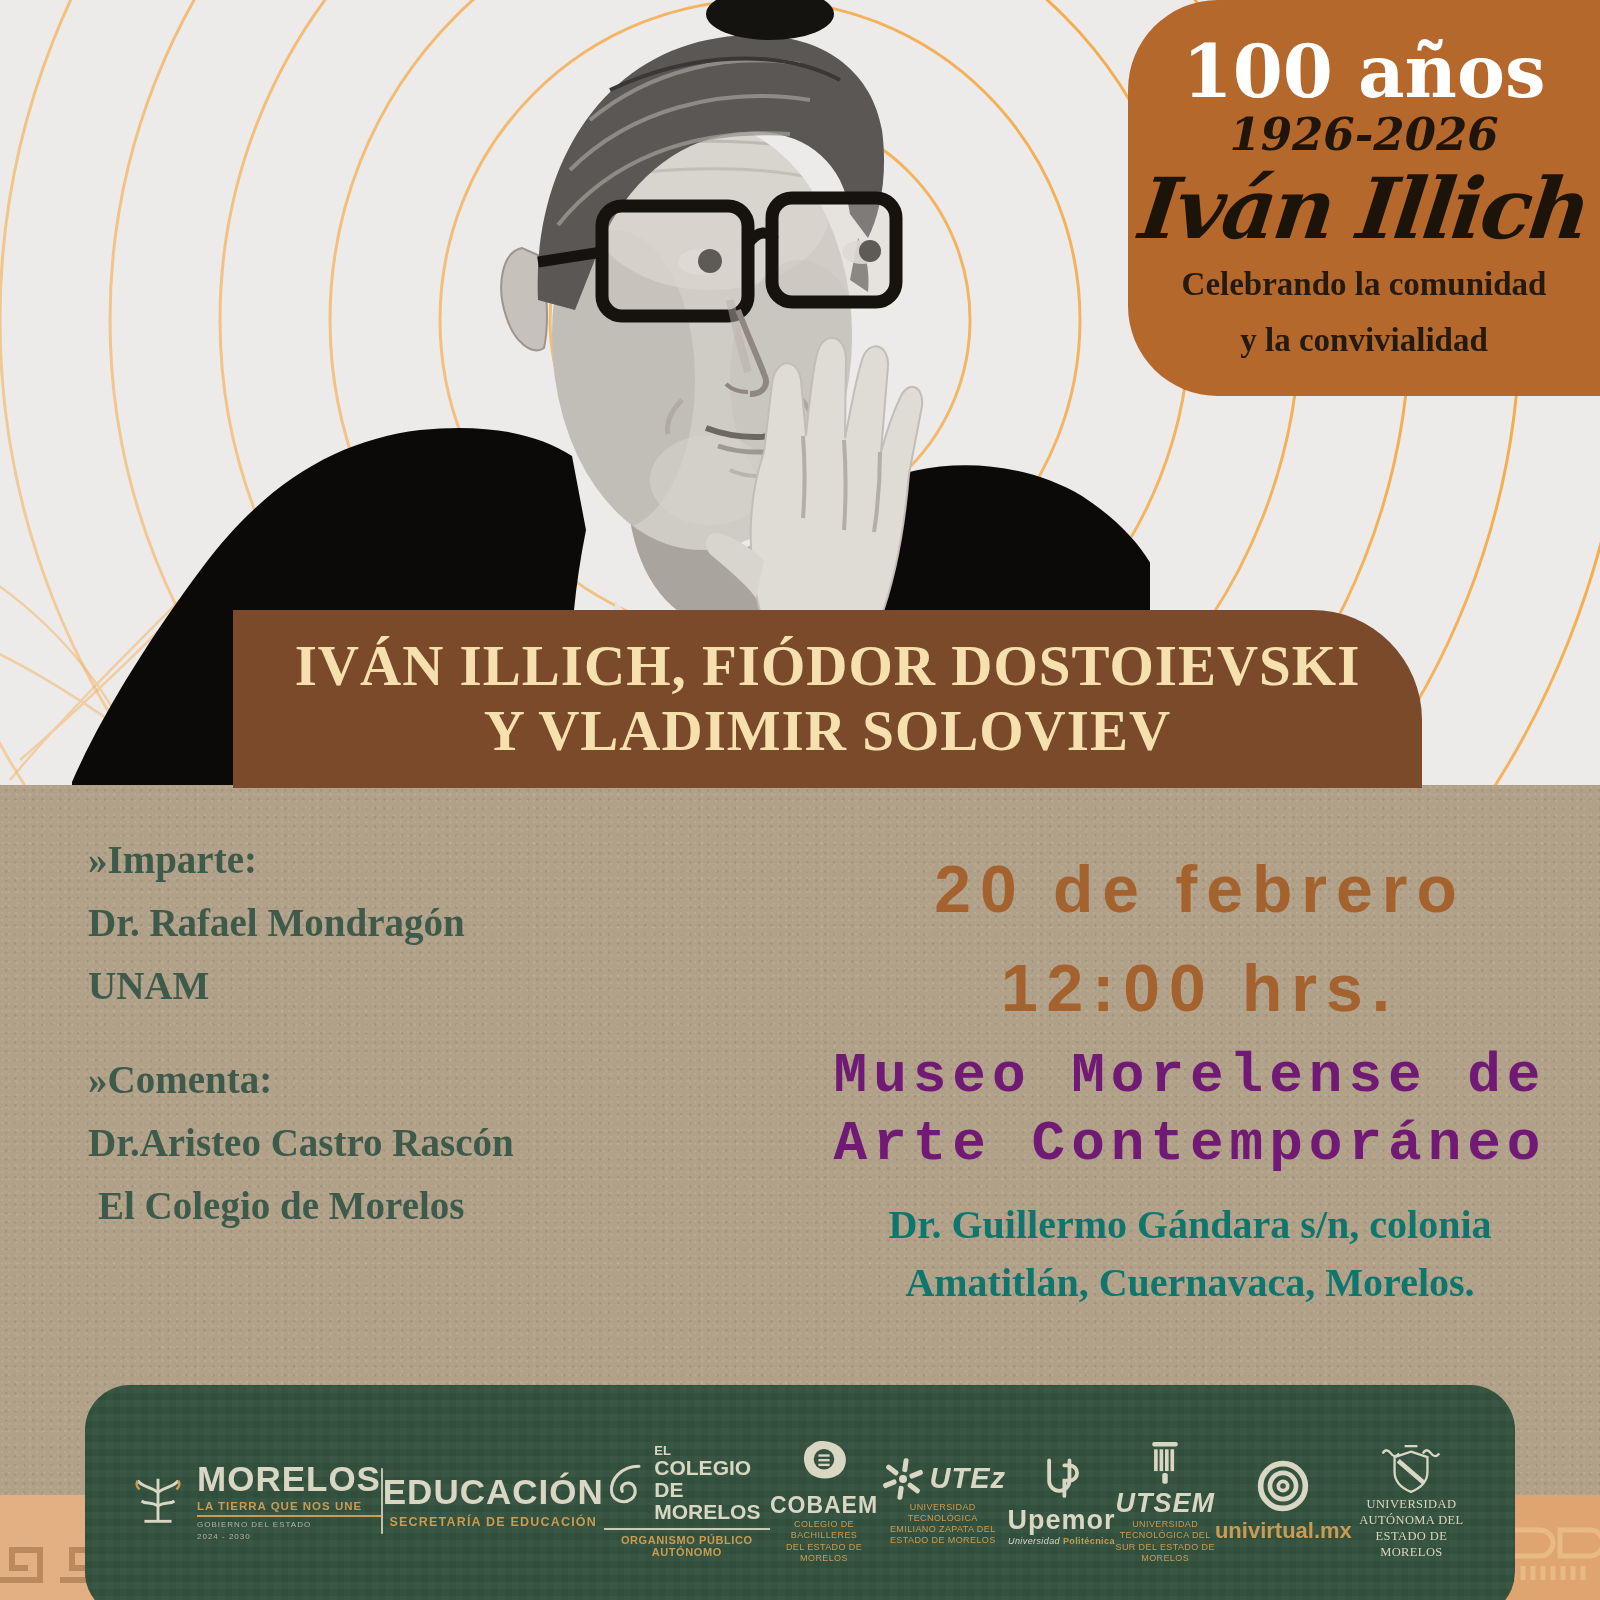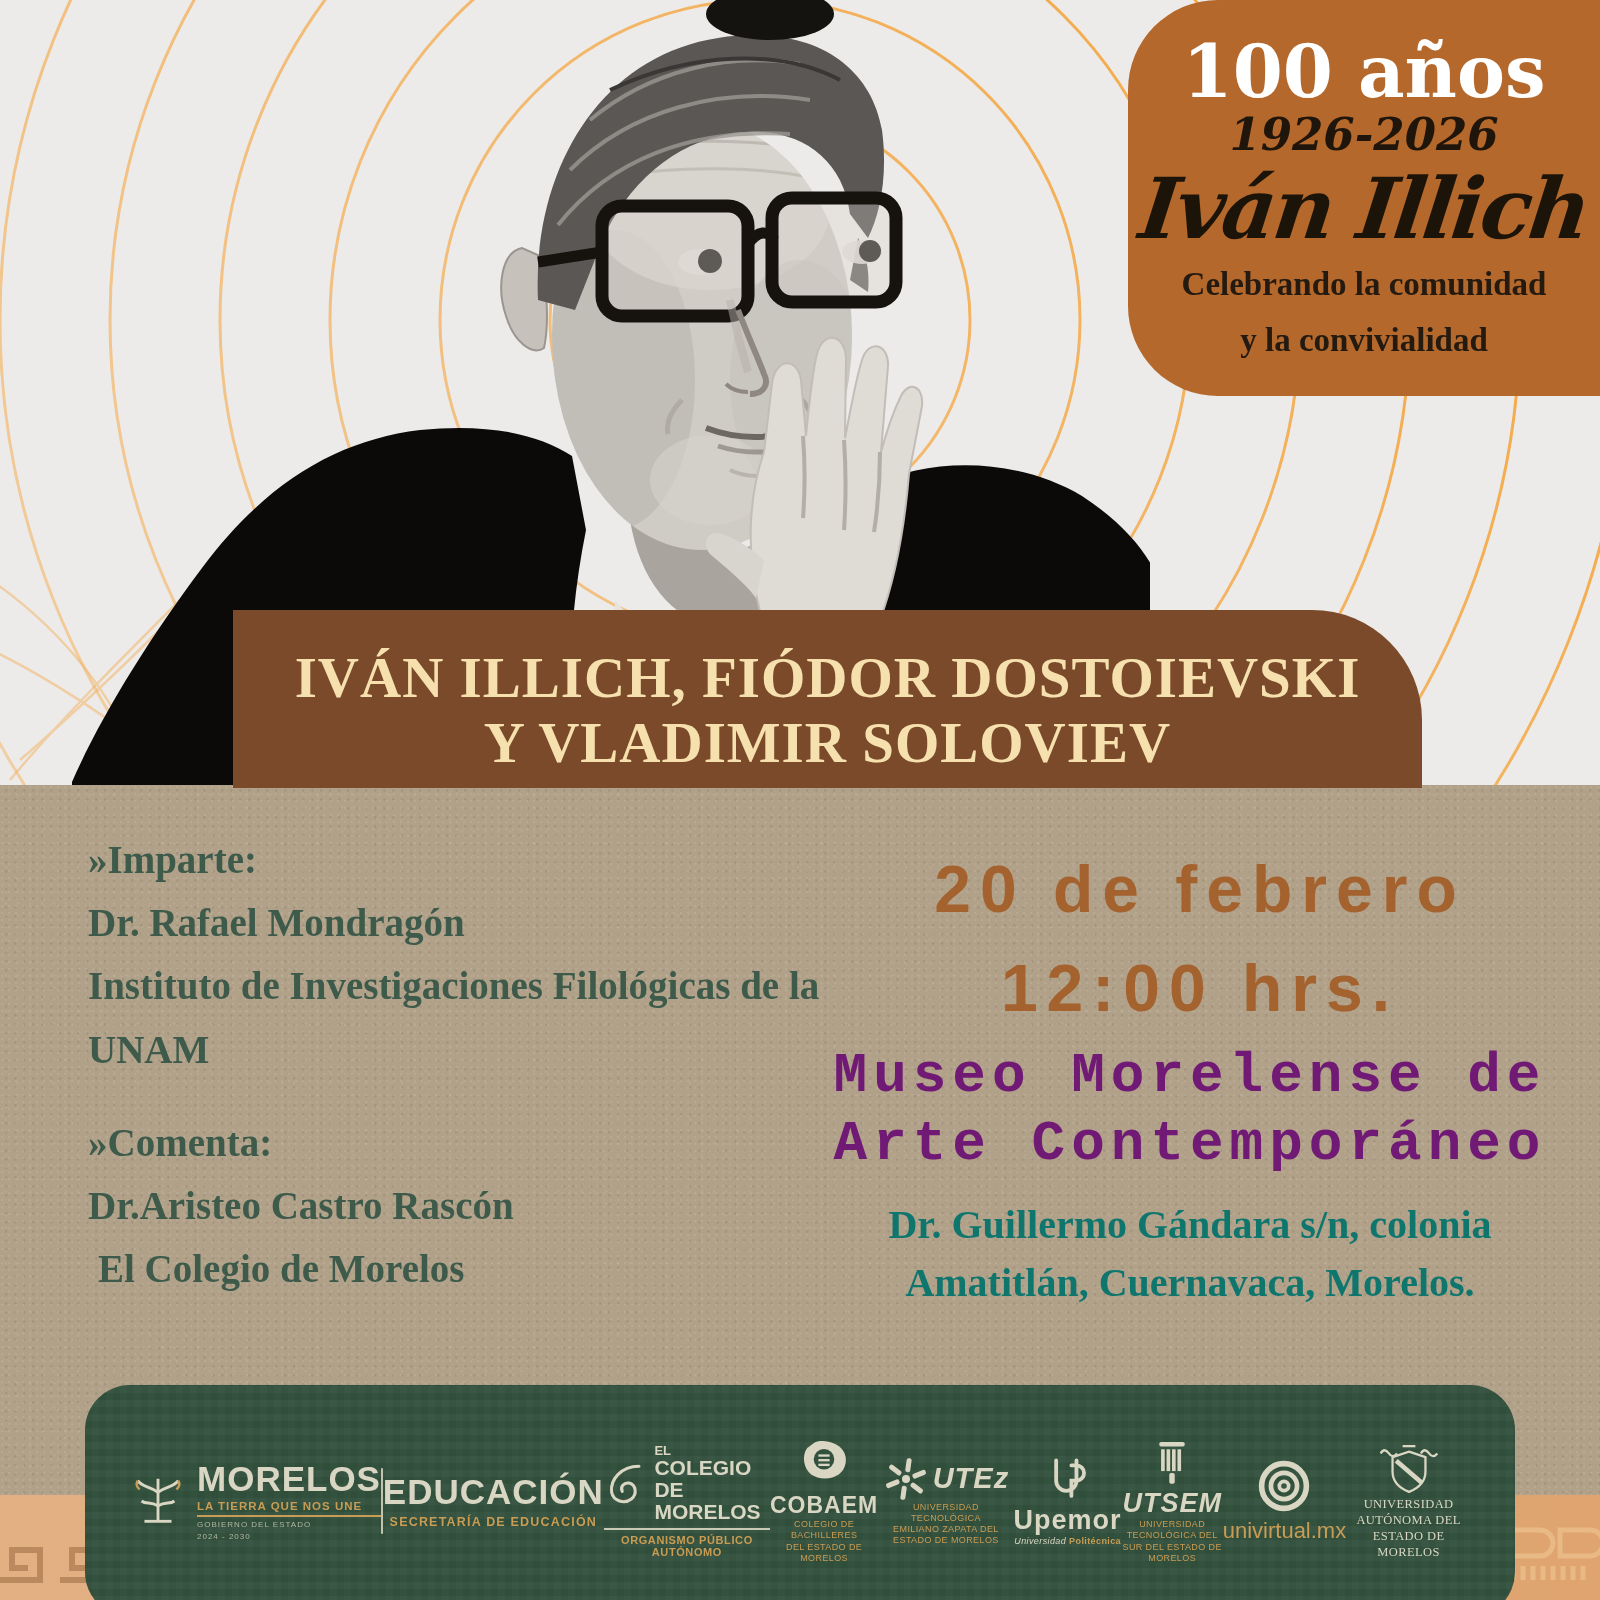--- a/index.html
+++ b/index.html
@@ -24,21 +24,21 @@
   .badge-name{font-family:"DejaVu Serif", serif;font-style:italic;font-weight:bold;
               font-size:84px;line-height:1.0;color:#1d1409;transform:skewX(-7deg);
               margin-top:8px;letter-spacing:-3px;}
   .badge-sub{font-family:"Liberation Serif", serif;font-weight:bold;
              font-size:33px;line-height:1.16;color:#241a10;margin-top:18px;}
   .badge-sub.first{margin-top:14px;}
 
   
   .banner{left:233px;top:610px;width:1189px;height:178px;background:#7a4a2b;
           border-radius:0 110px 0 0;z-index:5;text-align:center;color:#f6e0ae;
-          padding-top:36px;box-sizing:border-box;}
+          padding-top:24px;box-sizing:border-box;}
   .banner div{font-family:"Liberation Serif", serif;font-weight:bold;
               font-size:57px;line-height:1.14;letter-spacing:1px;}
 
   
   .kraft{left:0;top:785px;width:1600px;height:815px;z-index:2;background-color:#b1a189;
      background-image:
        radial-gradient(circle at 30% 30%, rgba(255,255,255,.09) 0 1px, transparent 1.6px),
        radial-gradient(circle at 70% 60%, rgba(60,40,20,.10) 0 1px, transparent 1.6px),
        radial-gradient(circle at 50% 85%, rgba(255,255,255,.06) 0 1px, transparent 1.8px);
      background-size:7px 7px, 9px 9px, 12px 12px;}
@@ -93,21 +93,21 @@
   .colegio-lines{margin-left:8px;text-align:left;font-weight:bold;color:#d9d7c3;}
   .colegio-l1{font-size:13px;line-height:1;}
   .colegio-l2{font-size:21px;line-height:1.05;}
   .colegio-rule{width:100%;height:2px;background:#d9d7c3;margin-top:5px;opacity:.9;}
   .colegio-sub{font-size:11px;font-weight:bold;letter-spacing:.6px;margin-top:4px;}
 
   .cobaem-title{font-size:23px;margin-top:4px;}
   .utez-title{font-size:29px;font-style:italic;margin-left:4px;}
   .upemor-title{font-size:27px;margin-top:2px;}
   .utsem-title{font-size:27px;font-style:italic;margin-top:2px;}
-  .univ-title{font-size:22px;font-weight:normal;margin-top:4px;}
+  .univ-title{font-size:22px;font-weight:bold;margin-top:4px;}
   .uaem-sub{font-family:"Liberation Serif", serif;font-variant:small-caps;
             font-weight:normal;font-size:12.5px;line-height:1.3;letter-spacing:.4px;}
 </style>
 </head>
 <body>
 
 <svg id="rings" class="abs" viewBox="0 0 1600 1600" xmlns="http://www.w3.org/2000/svg">
   <defs>
     <linearGradient id="rg" x1="1600" y1="0" x2="0" y2="1600" gradientUnits="userSpaceOnUse">
       <stop offset="0" stop-color="#f59e2b" stop-opacity="0.95"></stop>
@@ -219,21 +219,20 @@
 <div class="abs banner">
   <div>IVÁN ILLICH, FIÓDOR DOSTOIEVSKI</div>
   <div>Y VLADIMIR SOLOVIEV</div>
 </div>
 
 <div class="abs kraft"></div>
 
 <div class="abs leftcol">
   <div>»Imparte:</div>
   <div>Dr. Rafael Mondragón</div>
-  <div>Instituto de Investigaciones Filológicas de la</div>
   <div>UNAM</div>
   <div class="gap"></div>
   <div>»Comenta:</div>
   <div>Dr.Aristeo Castro Rascón</div>
   <div class="indent">El Colegio de Morelos</div>
 </div>
 
 <div class="abs datetime">
   <div>20 de febrero</div>
   <div>12:00 hrs.</div>

